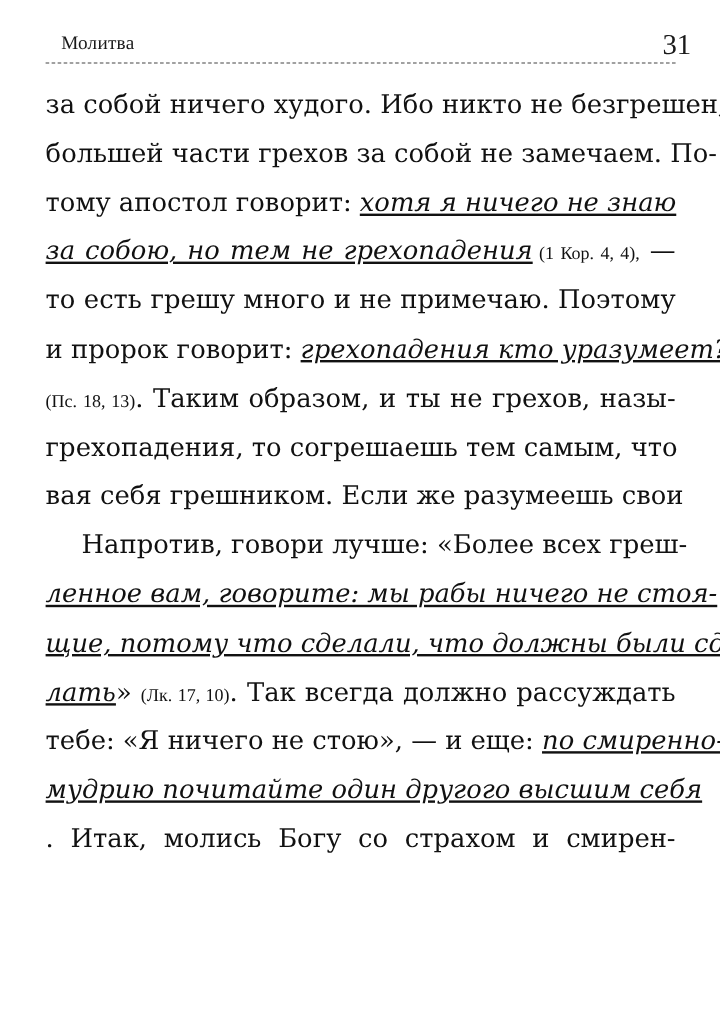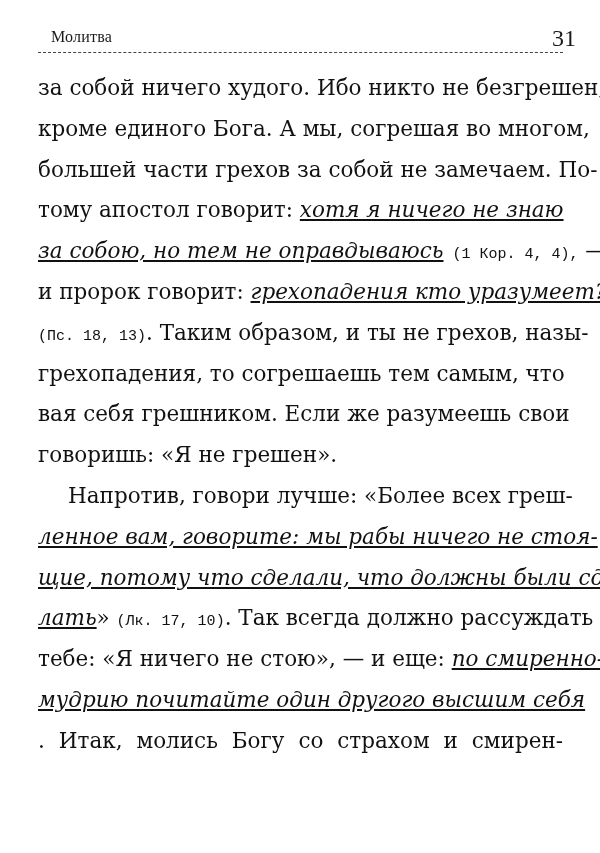--- a/index.html
+++ b/index.html
@@ -74,44 +74,43 @@
       text-align-last: left;
     }
     .indent {
       padding-left: 30px;
     }
     .it {
       font-style: italic;
       text-decoration: underline;
     }
     .ref {
-      font-family: Liberation Mono, monospace;
+      font-family: Liberation Serif, serif;
       font-size: 15px;
     }
   </style>
 </head>
 <body>
 
 <div class="page">
   <div class="running-head">
     <span class="title">Молитва</span>
     <span class="pageno">31</span>
   </div>
   <div class="rule"></div>
   <div class="body-text" id="body-text">
       <div class="line"><span>за собой ничего худого. Ибо никто не безгрешен,</span></div>
-      <div class="line"><span>кроме единого Бога. А мы, согрешая во многом,</span></div>
       <div class="line"><span>большей части грехов за собой не замечаем. По-</span></div>
       <div class="line"><span>тому апостол говорит: </span><span class="it">хотя я ничего не знаю</span></div>
-      <div class="line"><span class="it">за собою, но тем не оправдываюсь</span><span class="ref"> (1 Кор. 4, 4),</span><span> —</span></div>
+      <div class="line"><span class="it">за собою, но тем не грехопадения</span><span class="ref"> (1 Кор. 4, 4),</span><span> —</span></div>
+      <div class="line"><span>то есть грешу много и не примечаю. Поэтому</span></div>
       <div class="line"><span>и пророк говорит: </span><span class="it">грехопадения кто уразумеет?</span></div>
       <div class="line"><span class="ref">(Пс. 18, 13)</span><span>. Таким образом, и ты не грехов, назы-</span></div>
       <div class="line"><span>грехопадения, то согрешаешь тем самым, что</span></div>
       <div class="line"><span>вая себя грешником. Если же разумеешь свои</span></div>
-      <div class="line last"><span>говоришь: «Я не грешен».</span></div>
       <div class="line indent"><span>Напротив, говори лучше: «Более всех греш-</span></div>
       <div class="line"><span class="it">ленное вам, говорите: мы рабы ничего не стоя-</span></div>
       <div class="line"><span class="it">щие, потому что сделали, что должны были сде-</span></div>
       <div class="line"><span class="it">лать</span><span>» </span><span class="ref">(Лк. 17, 10)</span><span>. Так всегда должно рассуждать</span></div>
       <div class="line"><span>тебе: «Я ничего не стою», — и еще: </span><span class="it">по смиренно-</span></div>
       <div class="line"><span class="it">мудрию почитайте один другого высшим себя</span></div>
       <div class="line"><span>. Итак, молись Богу со страхом и смирен-</span></div>
     </div>
 </div>
 

